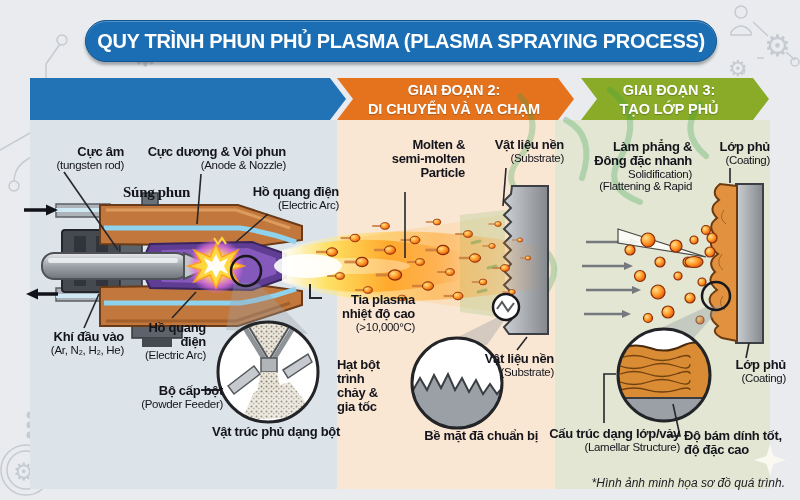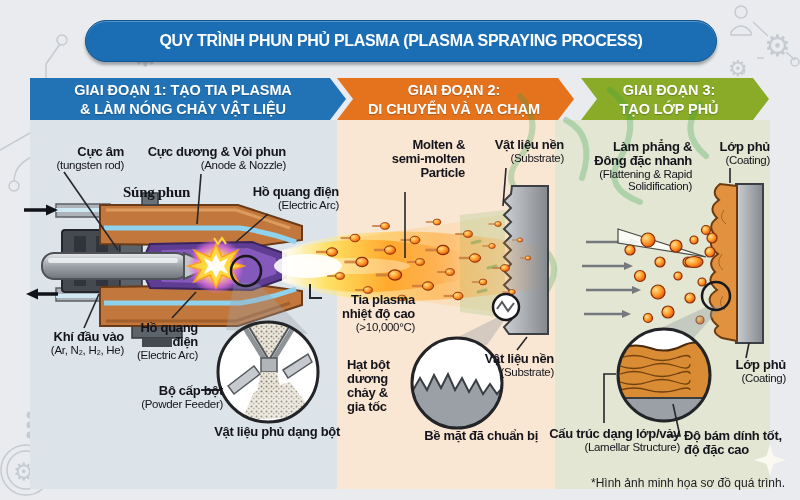--- a/index.html
+++ b/index.html
@@ -1,31 +1,31 @@
 <!DOCTYPE html>
 <html><head>
 <meta charset="utf-8">
 <style>
   html,body{margin:0;padding:0;background:#e9ebee;}
   .stage-wrap{position:relative;width:800px;height:500px;overflow:hidden;background:#e9ebee;
     font-family:"Liberation Sans","DejaVu Sans",sans-serif;}
   .stage-wrap svg.base{position:absolute;left:0;top:0;}
   .title{position:absolute;left:85px;top:20px;width:630px;height:40px;background:#1b6db4;
-    border:1px solid #12578f;border-radius:24px;color:#fff;font-weight:700;font-size:16px;
+    border:1px solid #12578f;border-radius:24px;color:#fff;font-weight:700;font-size:20px;
     text-align:center;line-height:40px;letter-spacing:-0.3px;
     box-shadow:0 3px 3px rgba(50,60,70,.4), inset 0 1px 0 rgba(255,255,255,.25);}
   .hdr{position:absolute;color:#fff;font-weight:700;font-size:14.5px;text-align:center;
     line-height:1.33;letter-spacing:-0.1px;text-shadow:0 1px 1px rgba(0,0,0,0.25);}
   .lbl{position:absolute;text-align:right;color:#14141c;line-height:1.08;}
   .lbl.left{text-align:left;}
   .vi{font-weight:700;font-size:13px;letter-spacing:-0.3px;}
   .vi.big{font-size:15px;font-family:Liberation Serif, serif;}
   .en{font-size:11.5px;letter-spacing:-0.3px;}
   .footnote{position:absolute;left:555px;top:476px;width:230px;text-align:right;
-    font-size:12px;color:#1a1a22;}
+    font-style:italic;font-size:12px;color:#1a1a22;}
 </style>
 </head>
 <body>
 
 <div class="stage-wrap">
 
 <svg class="base" width="800" height="500" viewBox="0 0 800 500">
   <defs>
     <linearGradient id="metalV" x1="0" y1="0" x2="0" y2="1">
       <stop offset="0" stop-color="#e8eaec"></stop>
@@ -306,24 +306,20 @@
     <polygon points="46,204.5 58,210 46,215.5"></polygon>
     <line x1="58" y1="294" x2="38" y2="294" stroke="#111318" stroke-width="3.5"></line>
     <polygon points="38,288.5 26,294 38,299.5"></polygon>
   </g>
 
   <polygon points="770,444 773.5,456 786,460 773.5,464 770,476 766.5,464 754,460 766.5,456" fill="#fafaf0" opacity="0.95"></polygon>
 </svg>
 
 <div class="title">QUY TRÌNH PHUN PHỦ PLASMA (PLASMA SPRAYING PROCESS)</div>
 
-<div class="hdr" style="left:34px;top:81px;width:298px">
-  <div>GIAI ĐOẠN 1: TẠO TIA PLASMA</div>
-  <div>&amp; LÀM NÓNG CHẢY VẬT LIỆU</div>
-</div>
 <div class="hdr" style="left:348px;top:81px;width:212px">
   <div>GIAI ĐOẠN 2:</div>
   <div>DI CHUYỂN VÀ VA CHẠM</div>
 </div>
 <div class="hdr" style="left:578px;top:81px;width:182px">
   <div>GIAI ĐOẠN 3:</div>
   <div>TẠO LỚP PHỦ</div>
 </div>
 
 <div class="lbl" style="left:20px;top:145px;width:104px">
@@ -338,66 +334,66 @@
   <div class="vi big">Súng phun</div>
 </div>
 <div class="lbl" style="left:247px;top:185px;width:92px">
   <div class="vi">Hồ quang điện</div>
   <div class="en">(Electric Arc)</div>
 </div>
 <div class="lbl" style="left:16px;top:330px;width:108px">
   <div class="vi">Khí đầu vào</div>
   <div class="en">(Ar, N₂, H₂, He)</div>
 </div>
-<div class="lbl" style="left:112px;top:321px;width:86px">
+<div class="lbl" style="left:120px;top:321px;width:86px">
   <div class="vi">Hồ quang</div>
   <div class="vi">điện</div>
   <div class="en">(Electric Arc)</div>
 </div>
 <div class="lbl" style="left:123px;top:384px;width:100px">
   <div class="vi">Bộ cấp bột</div>
   <div class="en">(Powder Feeder)</div>
 </div>
 <div class="lbl" style="left:155px;top:425px;width:185px">
-  <div class="vi">Vật liệu phủ dạng bột</div>
+  <div class="vi">Vật trúc phủ dạng bột</div>
 </div>
 
 <div class="lbl" style="left:345px;top:138px;width:120px">
   <div class="vi">Molten &amp;</div>
   <div class="vi">semi-molten</div>
   <div class="vi">Particle</div>
 </div>
 <div class="lbl" style="left:452px;top:138px;width:112px">
   <div class="vi">Vật liệu nền</div>
   <div class="en">(Substrate)</div>
 </div>
 <div class="lbl" style="left:315px;top:293px;width:100px">
   <div class="vi">Tia plasma</div>
   <div class="vi">nhiệt độ cao</div>
   <div class="en">(&gt;10,000°C)</div>
 </div>
-<div class="lbl left" style="left:347px;top:358px;width:70px">
+<div class="lbl left" style="left:337px;top:358px;width:70px">
   <div class="vi">Hạt bột</div>
-  <div class="vi">dương</div>
+  <div class="vi">trình</div>
   <div class="vi">chảy &amp;</div>
   <div class="vi">gia tốc</div>
 </div>
 <div class="lbl" style="left:450px;top:352px;width:104px">
   <div class="vi">Vật liệu nền</div>
   <div class="en">(Substrate)</div>
 </div>
 <div class="lbl" style="left:382px;top:429px;width:156px">
   <div class="vi">Bề mặt đã chuẩn bị</div>
 </div>
 
 <div class="lbl" style="left:552px;top:140px;width:140px">
   <div class="vi">Làm phẳng &amp;</div>
   <div class="vi">Đông đặc nhanh</div>
+  <div class="en">Solidification)</div>
   <div class="en">(Flattening &amp; Rapid</div>
-  <div class="en">Solidification)</div>
 </div>
 <div class="lbl" style="left:698px;top:140px;width:72px">
   <div class="vi">Lớp phủ</div>
   <div class="en">(Coating)</div>
 </div>
 <div class="lbl" style="left:714px;top:358px;width:72px">
   <div class="vi">Lớp phủ</div>
   <div class="en">(Coating)</div>
 </div>
 <div class="lbl left" style="left:684px;top:429px;width:108px">

